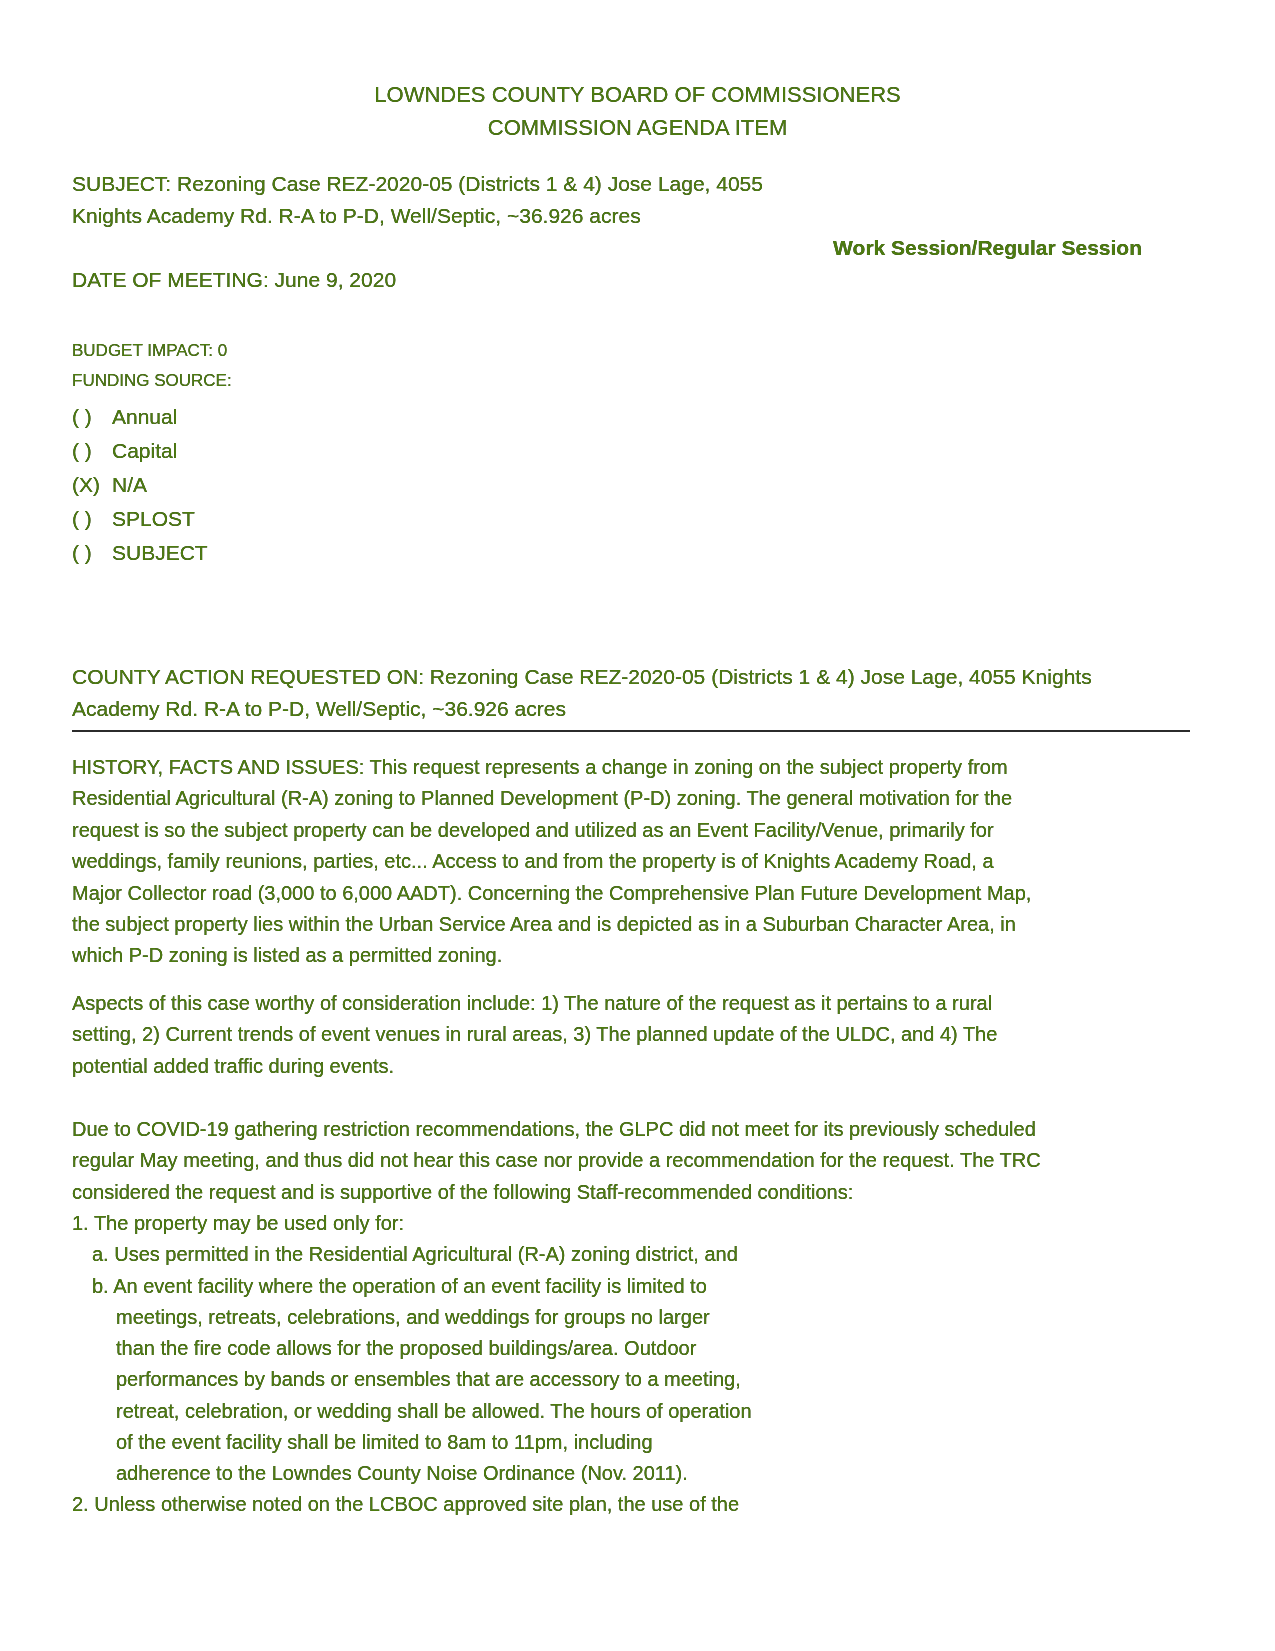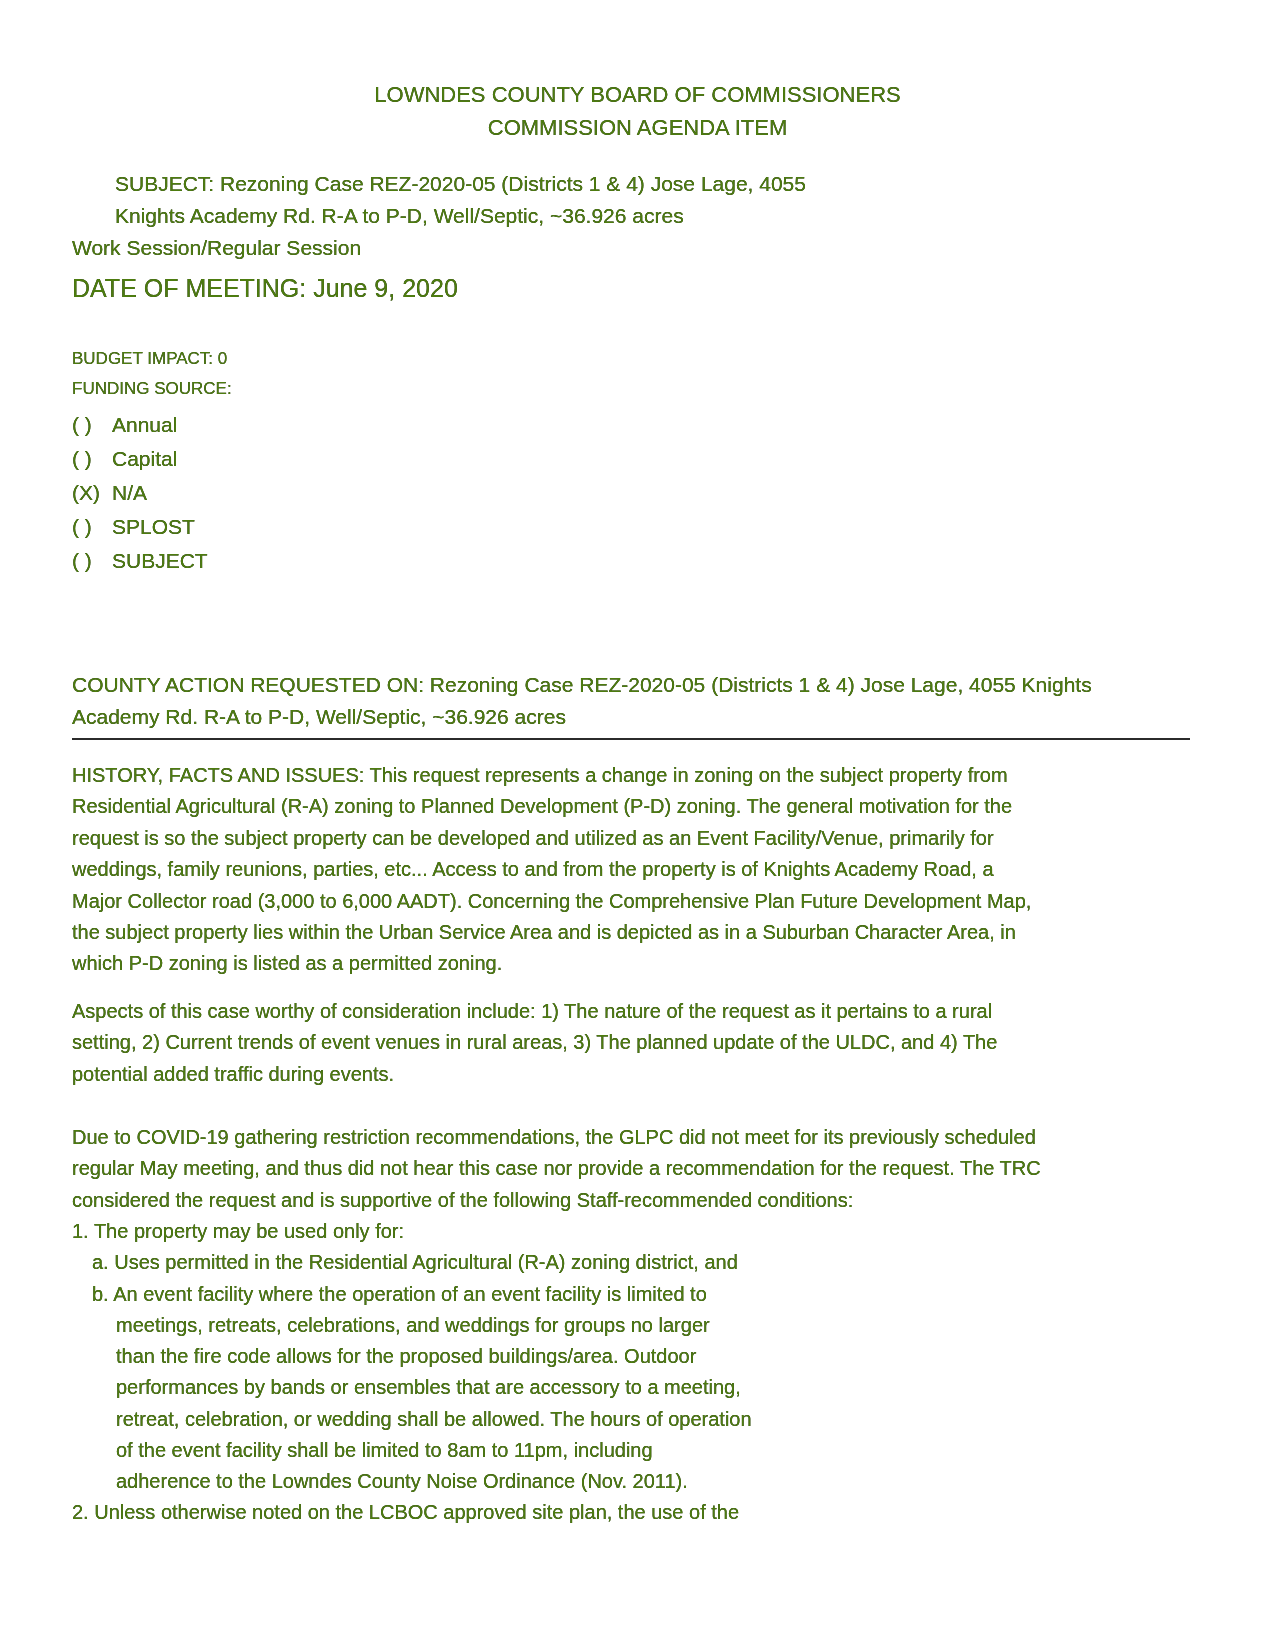--- a/index.html
+++ b/index.html
@@ -28,31 +28,32 @@
   
   .doc-header {
     padding-top: 78px;
     text-align: center;
     font-size: 22px;
   }
   .doc-header .line { line-height: 33px; }
 
   
   .subject { margin-top: 24px; font-size: 21px; }
-  .subject .line { line-height: 32px; margin-left: 43px; }
+  .subject .line { line-height: 32px; }
 
   
   .session-line {
-    text-align: left;
+    text-align: right;
     padding-right: 48px;
     line-height: 32px;
     font-size: 21px;
+    font-weight: bold;
   }
 
-  .date-line { margin-top: 8px; line-height: 32px; font-size: 25px; }
+  .date-line { margin-top: 0; line-height: 32px; font-size: 21px; }
 
   .budget-block { margin-top: 40px; font-size: 17px; }
   .budget-block .line { line-height: 30px; }
 
   .options-block { margin-top: 4px; font-size: 21px; }
   .options-block .line { line-height: 34px; }
   .options-block .mark { display: inline-block; min-width: 40px; }
 
   .county-action { margin-top: 91px; font-size: 21px; }
   .county-action .line { line-height: 32px; }

